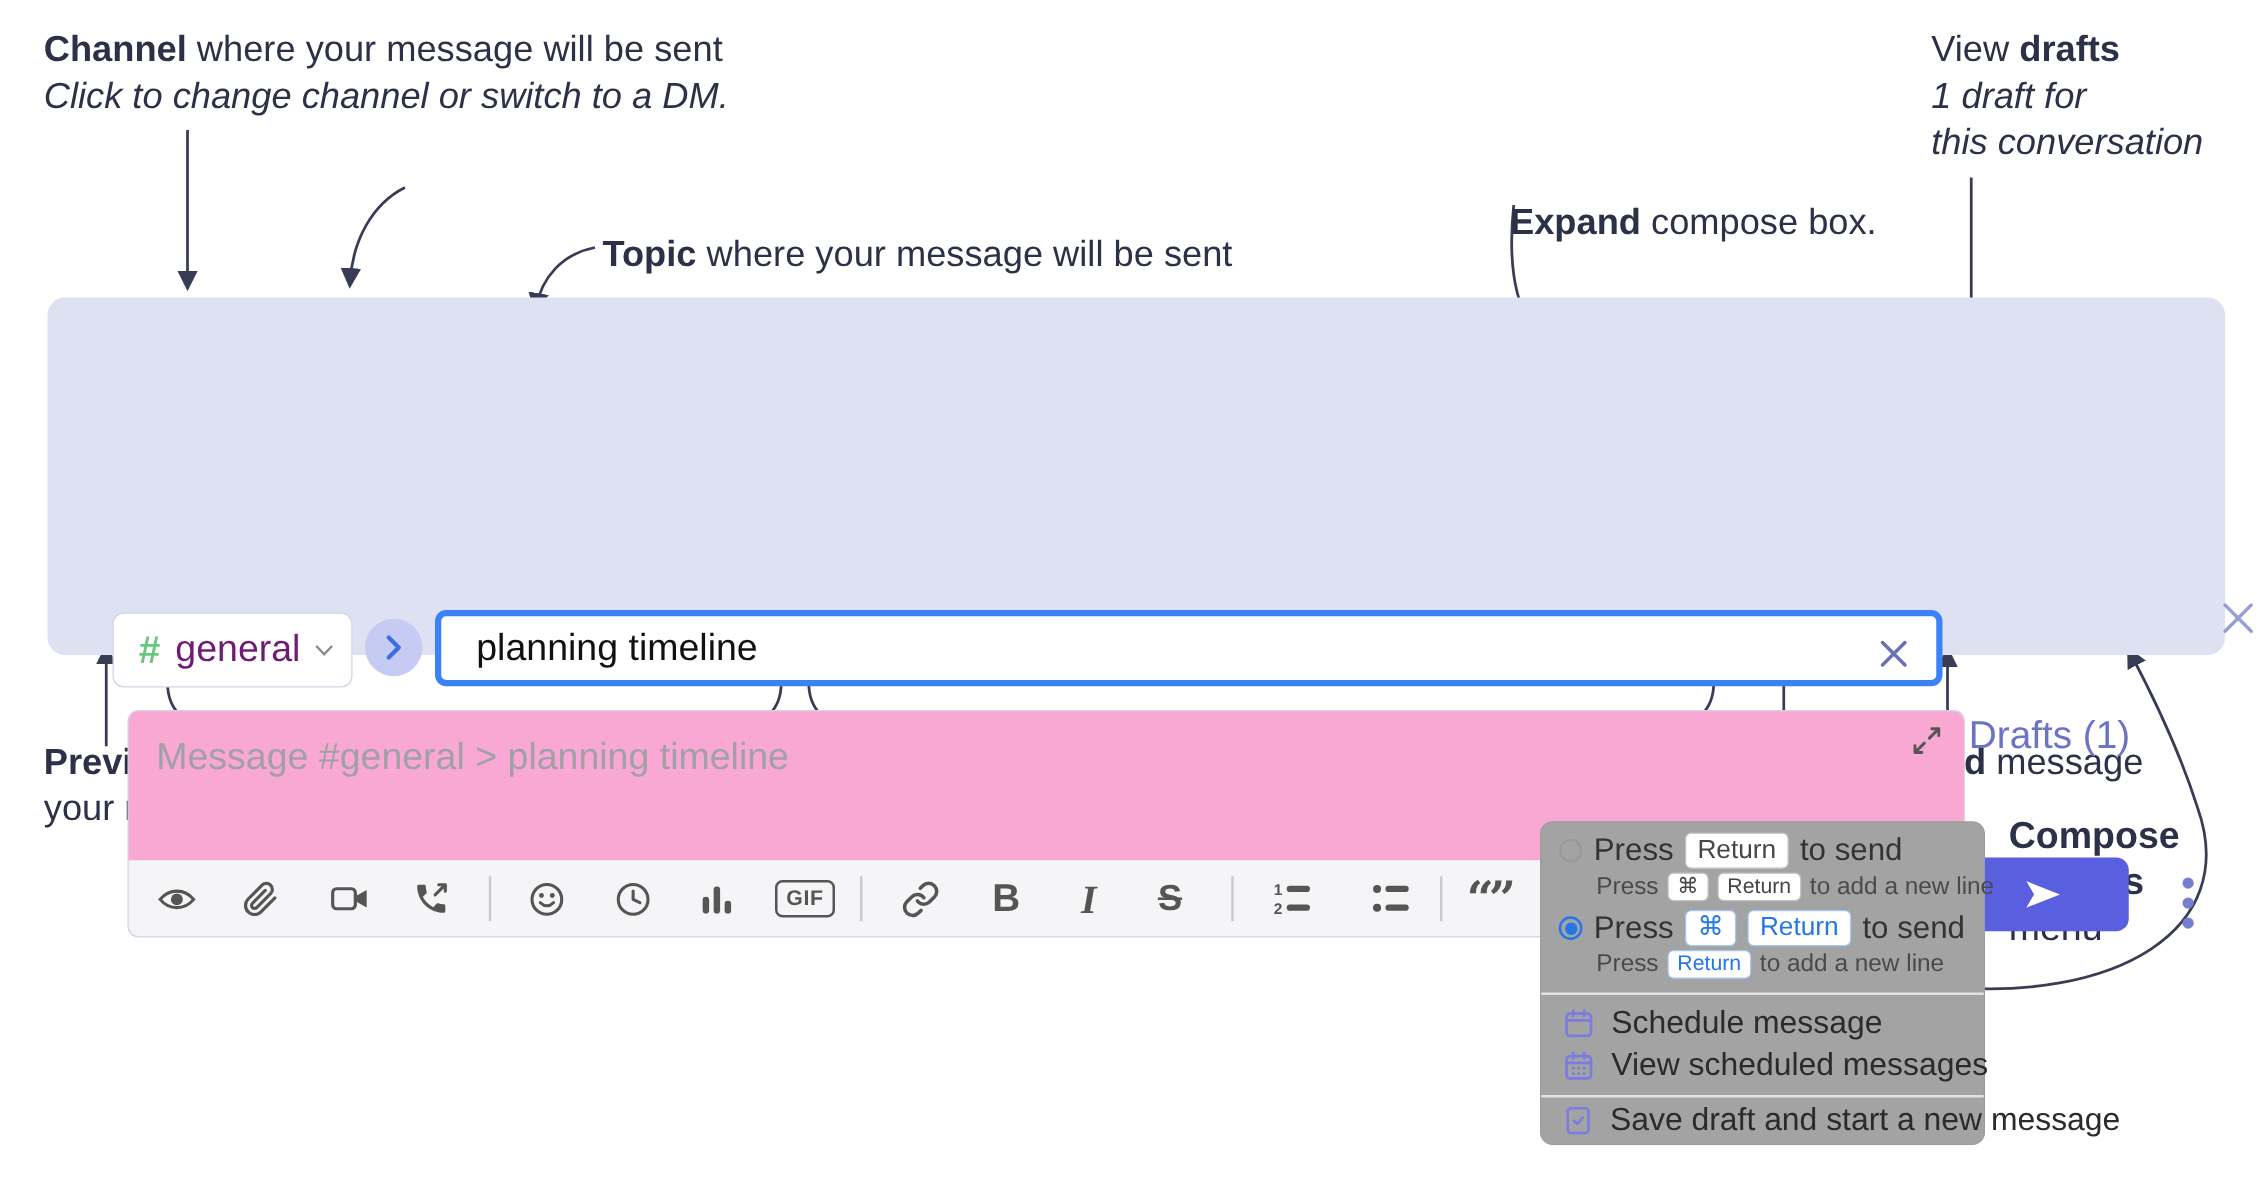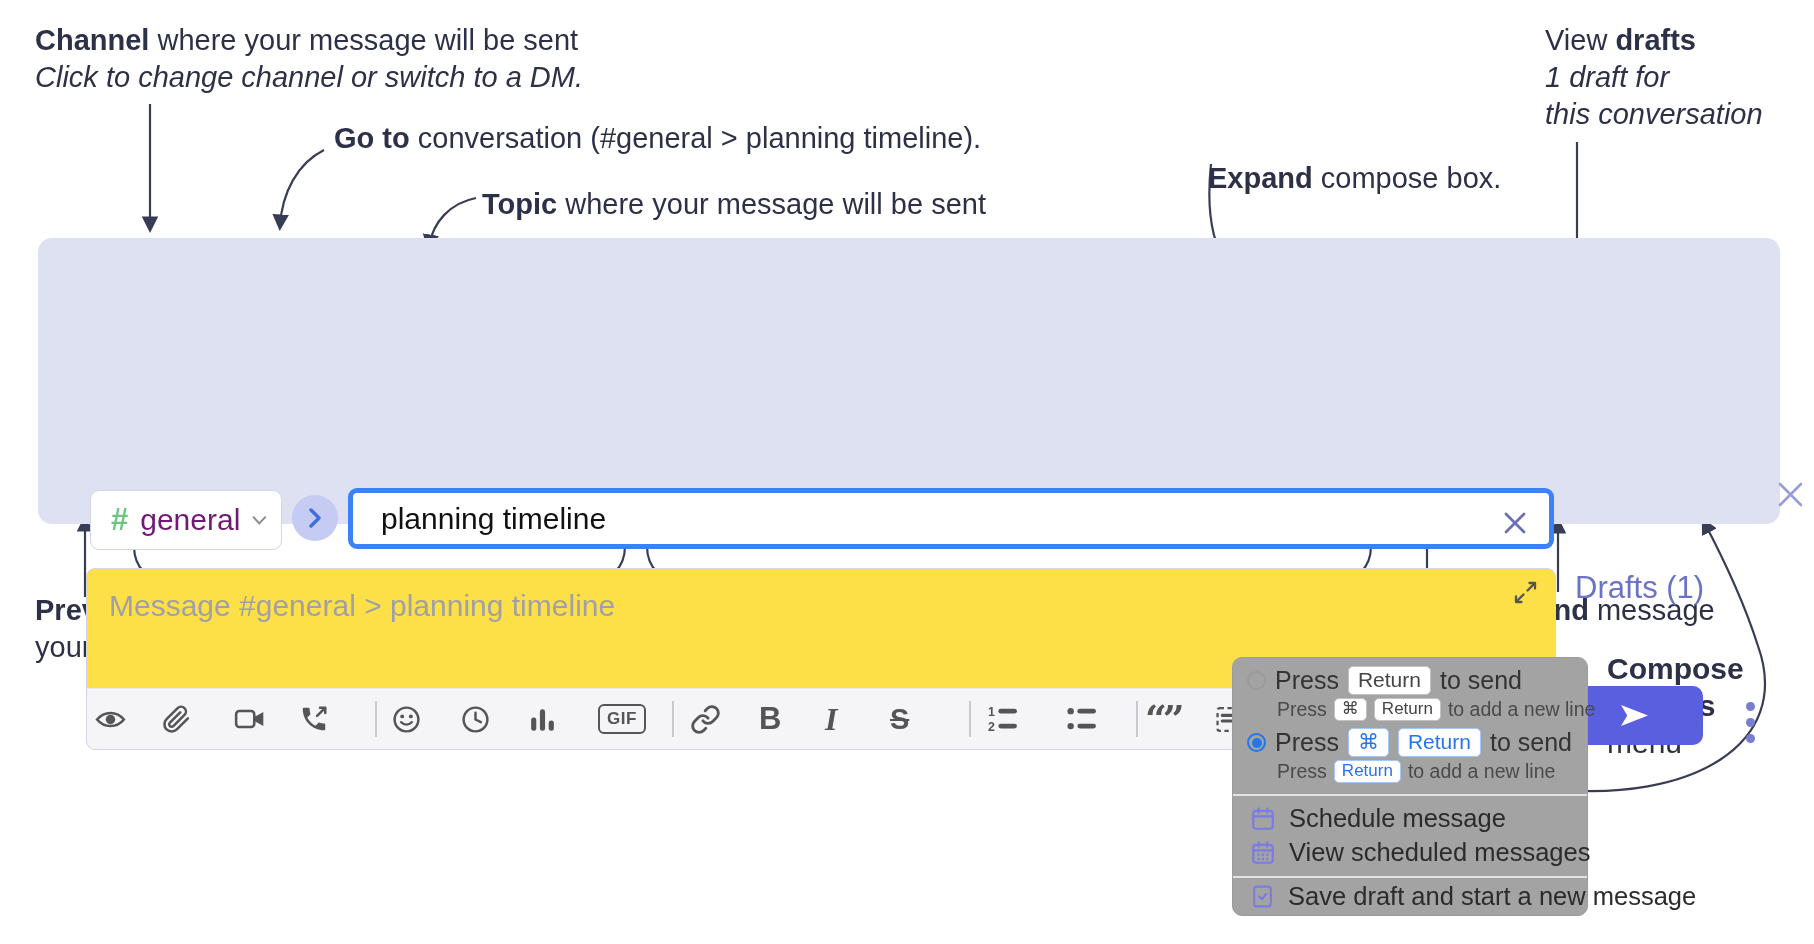--- a/index.html
+++ b/index.html
@@ -22,31 +22,31 @@
   .hash{color:#6bc77f;font-size:31px;font-weight:700;}
   .chname{font-size:30px;color:#701a75;flex:1;}
   .goto{position:absolute;left:254px;top:257px;width:46px;height:46px;border-radius:50%;
         background:#c5cbf2;display:flex;align-items:center;justify-content:center;}
   .topicbox{position:absolute;left:310px;top:250px;width:1206px;height:61px;background:#fff;
         border:5px solid #3b82f6;border-radius:9px;box-sizing:border-box;}
   .topicbox input{width:100%;height:100%;border:none;outline:none;background:transparent;
         font-family:"Liberation Sans",sans-serif;font-size:30px;color:#111;
         padding:0 70px 0 28px;box-sizing:border-box;}
   .topic-clear{position:absolute;right:22px;top:18px;width:24px;height:24px;cursor:pointer;}
-  .msgwrap{position:absolute;left:48px;top:330px;width:1470px;height:182px;background:#fde047;
+  .msgwrap{position:absolute;left:64px;top:330px;width:1470px;height:182px;background:#f9a8d4;
         border:1px solid #d2d5e6;border-radius:9px;box-sizing:border-box;}
   .msgwrap textarea{position:absolute;left:0;top:0;width:100%;height:120px;border:none;outline:none;
         resize:none;background:transparent;font-family:"Liberation Sans",sans-serif;font-size:30px;
         color:#333;padding:20px 70px 0 22px;box-sizing:border-box;}
   .msgwrap textarea::placeholder{color:#a0a0a6;}
   .expand-ic{position:absolute;right:16px;top:10px;}
   .toolbar{position:absolute;left:0;bottom:0;width:100%;height:60px;background:#f5f5f7;
         border-top:1px solid #ececf0;border-radius:0 0 8px 8px;}
   .ticon{position:absolute;top:0;height:60px;width:60px;margin-left:-30px;display:flex;
-        align-items:center;color:#555;cursor:pointer;}
+        align-items:center;justify-content:center;color:#555;cursor:pointer;}
   .tdiv{position:absolute;top:12px;width:2px;height:36px;background:#c9cad1;}
   .tB{font-size:31px;font-weight:800;}
   .tI{font-family:"Liberation Serif",serif;font-style:italic;font-size:32px;font-weight:700;}
   .tS{font-size:29px;font-weight:700;text-decoration:line-through;}
   .tgif{border:2.5px solid #555;border-radius:6px;font-size:17px;font-weight:700;
         padding:3px 7px;letter-spacing:.5px;}
   .tq{font-family:"DejaVu Serif",serif;font-size:38px;font-weight:700;letter-spacing:-4px;line-height:20px;}
   .tmath{display:flex;align-items:flex-start;}
   .tmath .sq{font-size:30px;line-height:30px;}
   .tmath .mx{font-family:"Liberation Serif",serif;font-style:italic;font-size:24px;
@@ -103,23 +103,20 @@
       <path d="M134 546 C134 568 148 582 174 582 L353 582 C365 582 372 589 377 602 C382 589 389 582 401 582 L585 582 C611 582 625 568 625 546"></path>
       <path d="M647 546 C647 568 661 582 687 582 L989 582 C1001 582 1008 589 1013 602 C1018 589 1025 582 1037 582 L1331 582 C1357 582 1371 568 1371 546"></path>
     </g>
   </svg>
 
   <div class="ann" style="left:35px;top:22px;">
     <div><b>Channel</b><span> where your message will be sent</span></div>
     <div class="it">Click to change channel or switch to a DM.</div>
   </div>
 
-  <div class="ann" style="left:334px;top:120px;">
-    <b>Go to</b><span> conversation (#general &gt; planning timeline).</span>
-  </div>
 
   <div class="ann" style="left:482px;top:186px;">
     <b>Topic</b><span> where your message will be sent</span>
   </div>
 
   <div class="ann" style="left:1208px;top:120px;margin-top:40px;">
     <b>Expand</b><span> compose box.</span>
   </div>
 
   <div class="ann" style="left:1545px;top:22px;">

